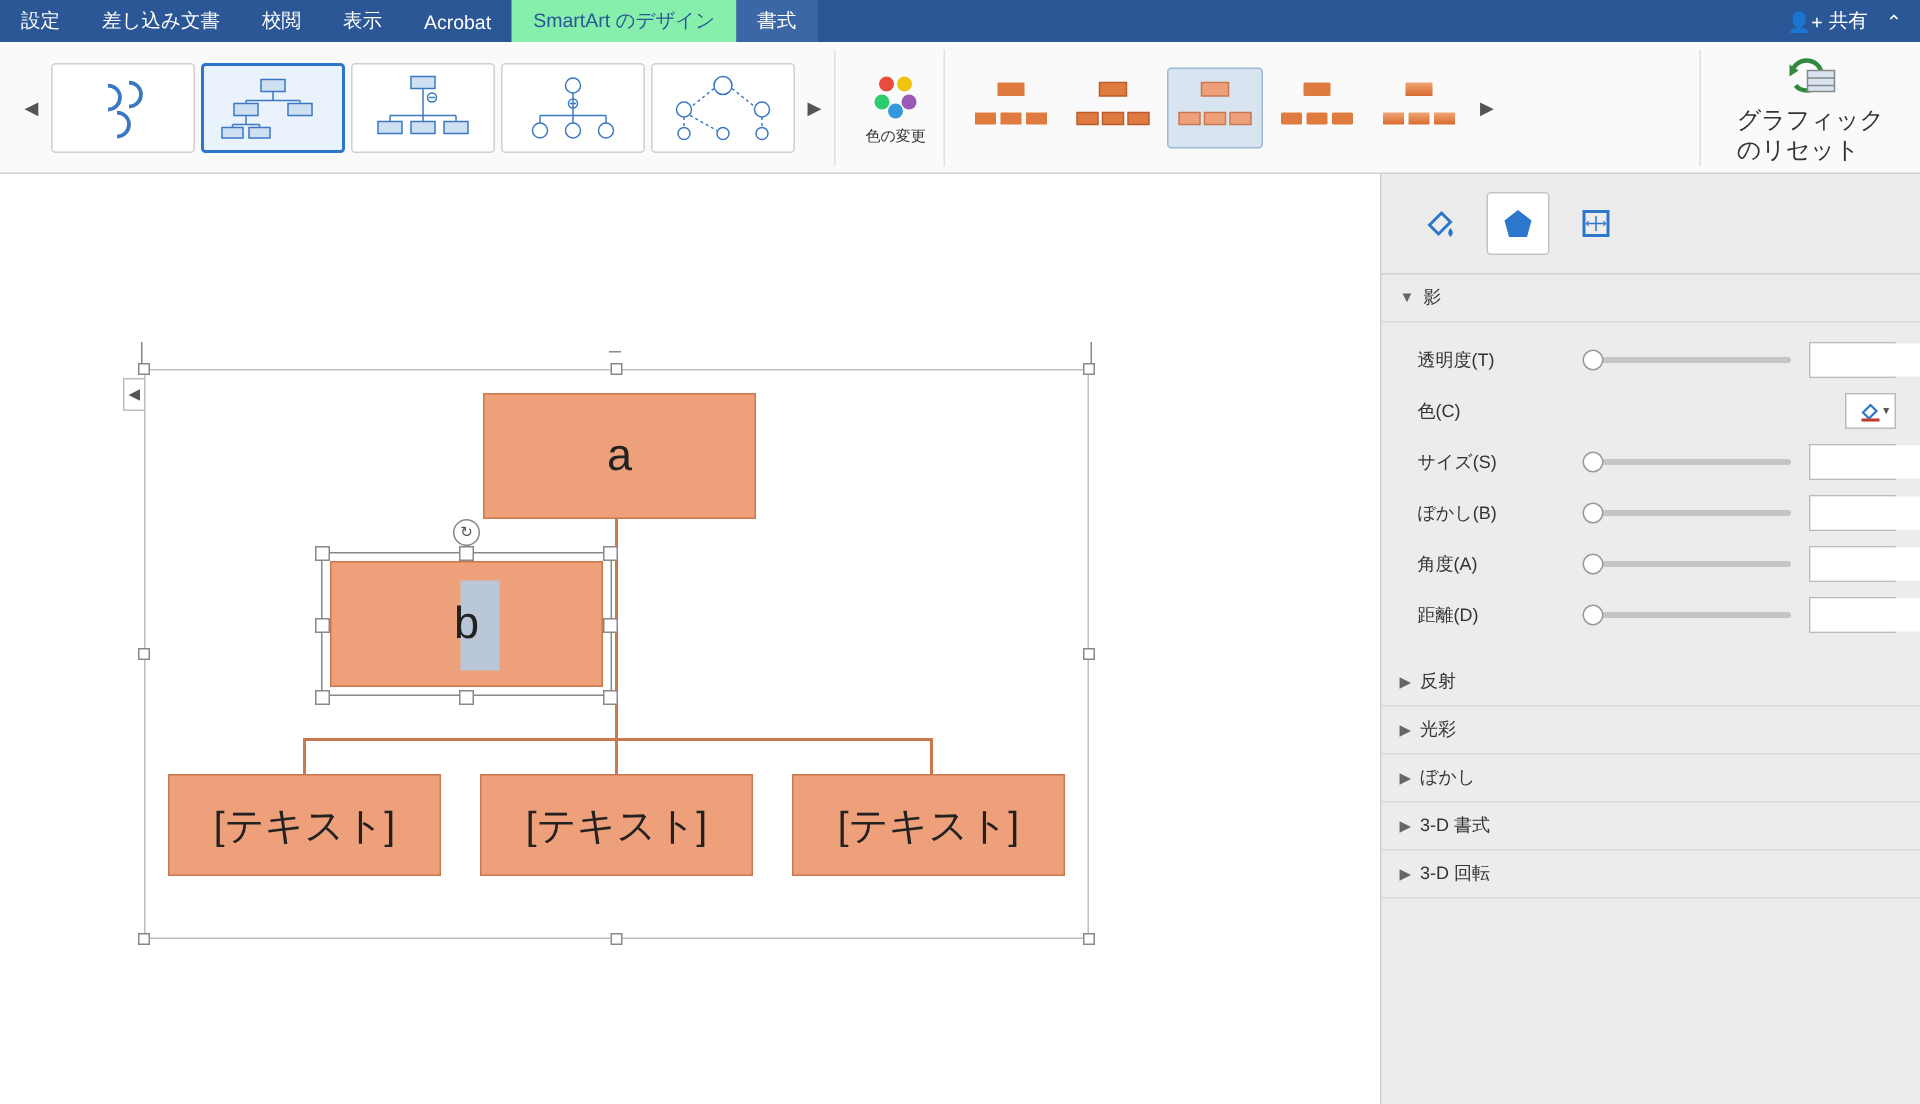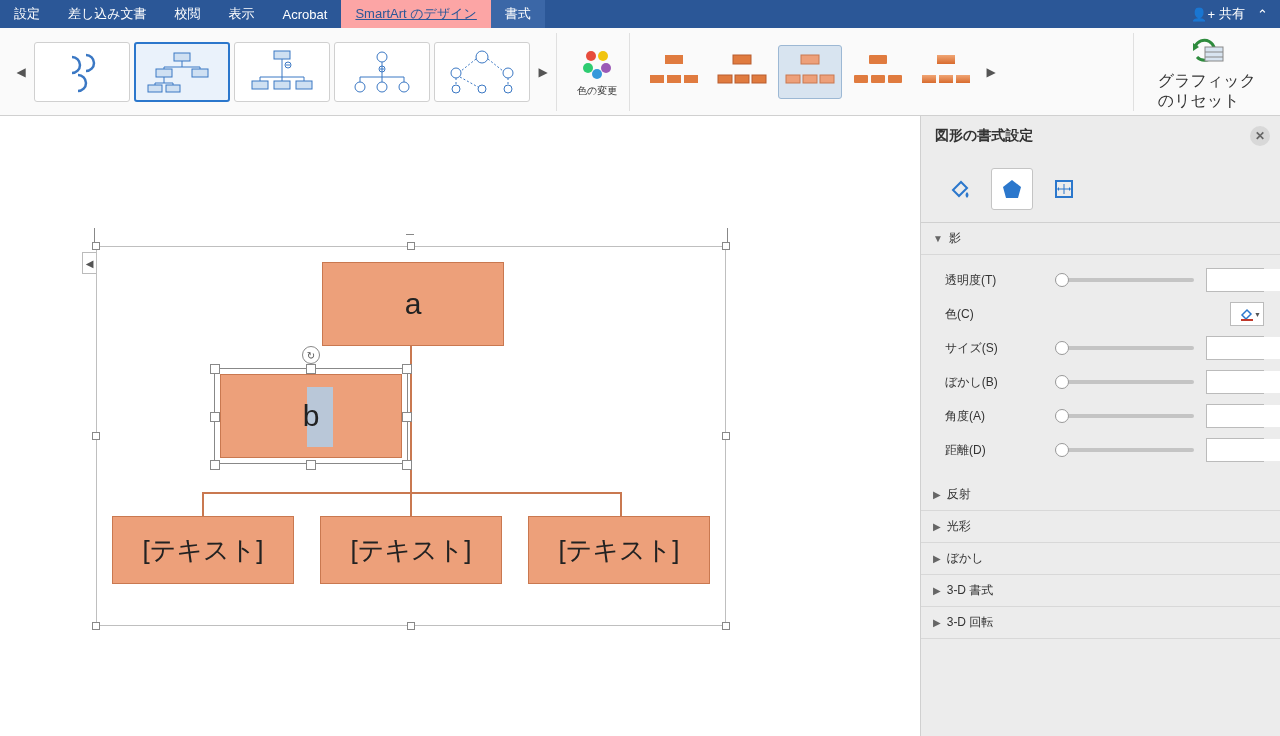--- a/index.html
+++ b/index.html
@@ -1,21 +1,21 @@
 <!DOCTYPE html>
 <html><head>
 <meta charset="utf-8">
 <style>
 * { margin: 0; padding: 0; box-sizing: border-box; font-family: "Hiragino Sans", "Yu Gothic", sans-serif; }
 body { background: #f5f5f5; width: 1280px; height: 736px; overflow: hidden; position: relative; }
 
 
 .menubar { background: #2b5797; height: 28px; display: flex; align-items: center; color: #fff; font-size: 13px; }
 .menubar .menu-item { padding: 0 14px; height: 28px; display: flex; align-items: center; cursor: pointer; }
-.menubar .menu-item.active { background: #fca5a5; color: #2b5797; text-decoration: underline; }
+.menubar .menu-item.active { background: #86efac; color: #2b5797; }
 .menubar .spacer { flex: 1; }
 .menubar .share { padding: 0 12px; display: flex; align-items: center; gap: 4px; }
 
 
 .ribbon { background: #fafafa; height: 88px; border-bottom: 1px solid #d0d0d0; display: flex; align-items: center; padding: 4px 8px; gap: 8px; }
 .ribbon-group { display: flex; align-items: center; gap: 4px; padding: 0 4px; border-right: 1px solid #e0e0e0; height: 78px; }
 .ribbon-group:last-child { border-right: none; }
 .nav-arrow { width: 18px; height: 60px; display: flex; align-items: center; justify-content: center; color: #555; cursor: pointer; font-size: 12px; }
 .layout-thumb { width: 96px; height: 60px; border: 1px solid #d0d0d0; border-radius: 3px; background: #fff; display: flex; align-items: center; justify-content: center; cursor: pointer; position: relative; }
 .layout-thumb.selected { border: 2px solid #2b77cc; background: #eaf2fb; }
@@ -316,26 +316,20 @@
     <div class="org-box" style="left:224px;top:270px;width:182px;height:68px;font-size:26px;">
       <span>[テキスト]</span>
     </div>
     <div class="org-box" style="left:432px;top:270px;width:182px;height:68px;font-size:26px;">
       <span>[テキスト]</span>
     </div>
   </div>
 </div>
 
 <div class="side-panel">
-  <div class="panel-header">
-    <span>図形の書式設定</span>
-    <div class="panel-close">
-      <span>✕</span>
-    </div>
-  </div>
   <div class="panel-icons">
     <div class="panel-icon-btn">
       <svg width="26" height="26" viewBox="0 0 26 26">
           <path d="M6 14 L14 6 L20 12 L12 20 Z" fill="none" stroke="#2b77cc" stroke-width="2"></path>
           <path d="M20 16 q3 3 0 6 q-3 -3 0 -6" fill="#2b77cc"></path>
         </svg>
     </div>
     <div class="panel-icon-btn active">
       <svg width="26" height="26" viewBox="0 0 26 26">
           <polygon points="13,4 22,11 19,22 7,22 4,11" fill="#2b77cc"></polygon>

